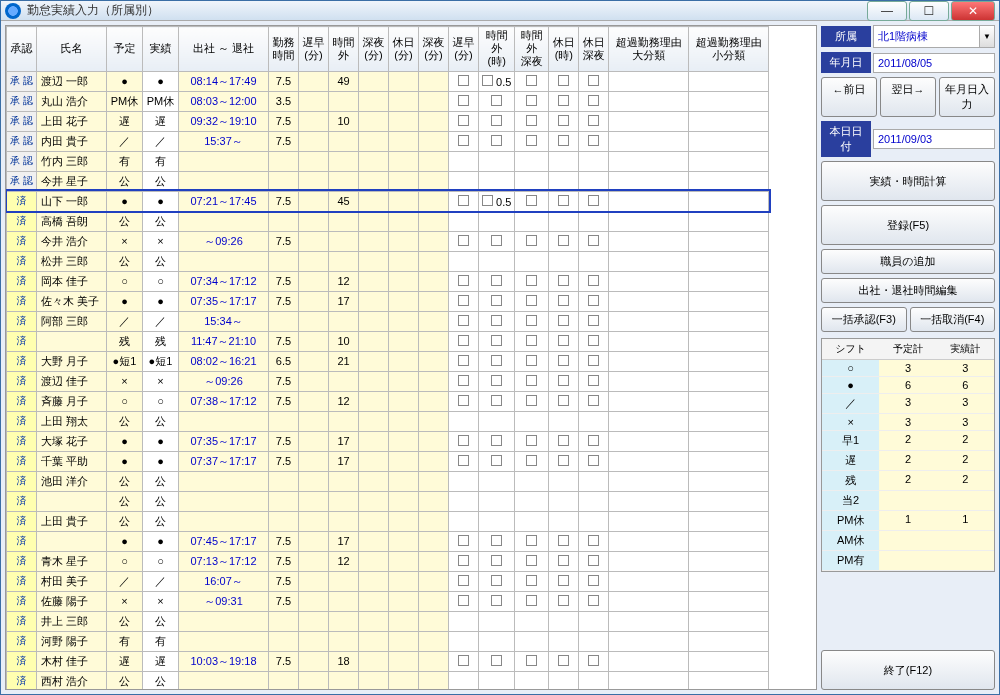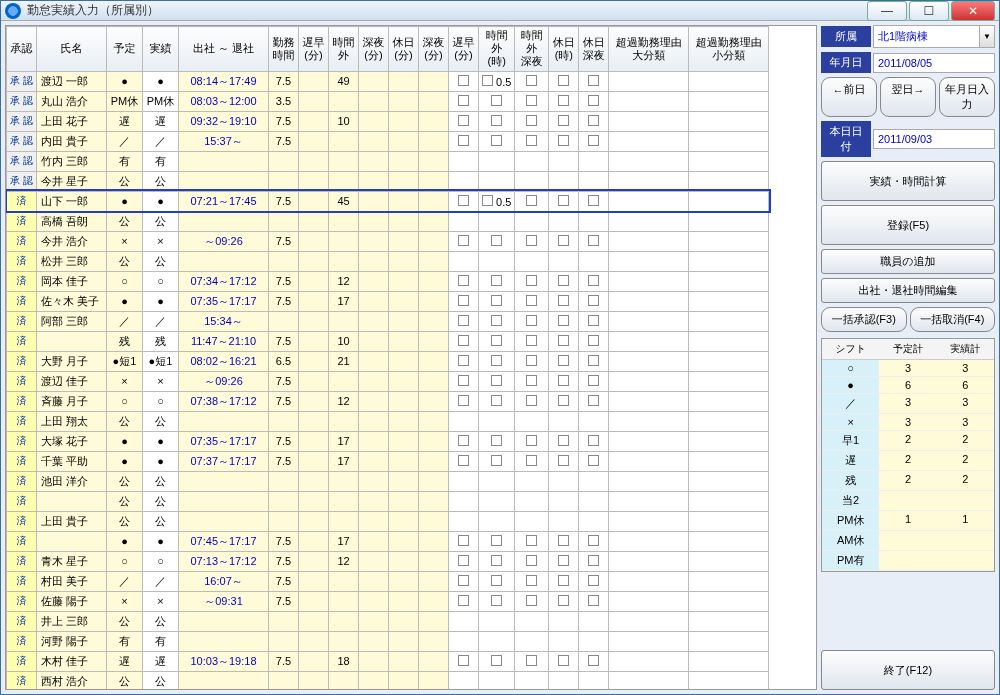--- a/index.html
+++ b/index.html
@@ -26,21 +26,21 @@
 .side { width: 174px; display: flex; flex-direction: column; gap: 4px; }
 .side-row { display: flex; gap: 2px; align-items: center; }
 .lbl-blue { background: #2a3f9e; color: #fff; padding: 3px 6px; flex: 0 0 50px; text-align: center; font-size: 11px; }
 .lbl-pink { background: #f9c0d0; color: #000; padding: 3px 2px; flex: 0 0 68px; text-align: center; font-size: 10px; }
 .val-box { background: #fff; border: 1px solid #aaa; padding: 3px 4px; flex: 1; color: #0000cc; font-size: 11px; }
 .combo { display: flex; flex: 1; }
 .combo .val-box { border-right: none; }
 .combo .arrow { width: 16px; border: 1px solid #aaa; background: linear-gradient(#fff,#ddd); display: flex; align-items: center; justify-content: center; font-size: 8px; }
 .btn { background: linear-gradient(#fdfdfd, #e0e6ee); border: 1px solid #888; border-radius: 3px; padding: 4px 2px; font-size: 11px; text-align: center; cursor: pointer; }
 .btn-row { display: flex; gap: 3px; }
-.btn-row .btn { flex: 1; border-radius: 9px; }
+.btn-row .btn { flex: 1; }
 .shift-panel { background: #fff; border: 1px solid #999; margin-top: 2px; }
 .shift-head { display: flex; align-items: center; }
 .shift-head div { flex: 1; text-align: center; padding: 3px 0; background: #f4f4f4; border-bottom: 1px solid #ccc; font-size: 10px; }
 .shift-body { max-height: 220px; overflow-y: auto; }
 .shift-row { display: flex; }
 .shift-row div { flex: 1; text-align: center; padding: 2px 0; border-bottom: 1px solid #eee; font-size: 11px; }
 .shift-row div:first-child { background: #d8f0f8; }
 .shift-row div:nth-child(2), .shift-row div:nth-child(3) { background: #fffbd8; }
 .ex-btn { height: 40px; display: flex; align-items: center; justify-content: center; }
 </style>

